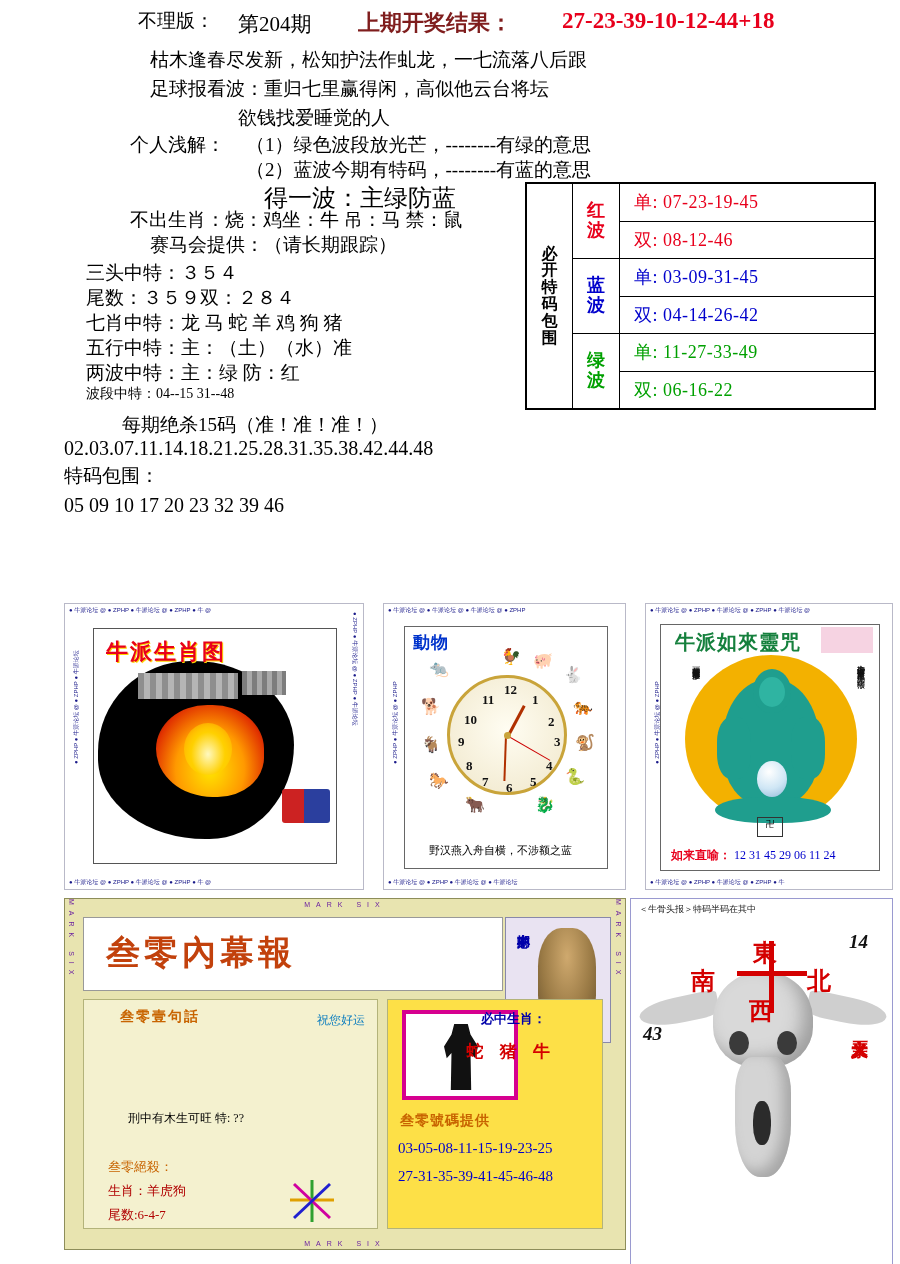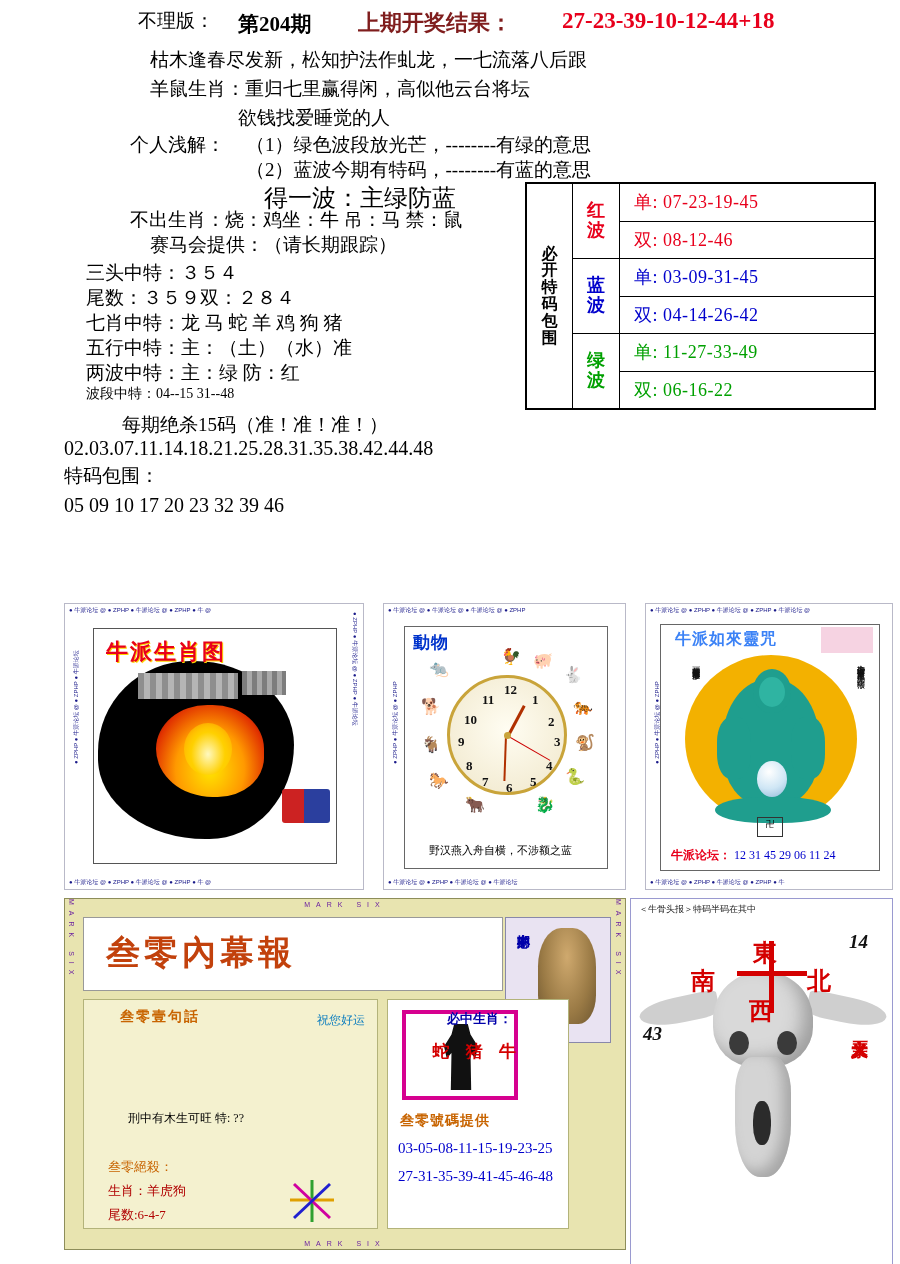--- a/index.html
+++ b/index.html
@@ -12,21 +12,21 @@
     position: relative;
     overflow: hidden;
   }
   .text-block {
     position: absolute;
     left: 0; top: 0;
     width: 900px;
   }
   .line { position: absolute; white-space: nowrap; }
   .t-hdr-version { left: 138px; top: 8px; font-size: 19px; color: #000; }
-  .t-issue { left: 238px; top: 10px; font-size: 21px; font-weight: bold; color: #000; }
+  .t-issue { left: 238px; top: 10px; font-size: 21px; font-weight: normal; color: #000; }
   .t-result-label { left: 358px; top: 8px; font-size: 22px; font-weight: bold; color: #7f1d1d; }
   .t-result-nums { left: 562px; top: 8px; font-size: 23px; font-weight: bold; color: #e8001c; }
 
   .t-poem1 { left: 150px; top: 47px; font-size: 19px; }
   .t-poem2 { left: 150px; top: 76px; font-size: 19px; }
   .t-poem3 { left: 238px; top: 105px; font-size: 19px; }
 
   .t-exp-label { left: 130px; top: 132px; font-size: 19px; }
   .t-exp1 { left: 246px; top: 132px; font-size: 19px; }
   .t-exp2 { left: 246px; top: 157px; font-size: 19px; }
@@ -138,21 +138,21 @@
   .hand.s { width: 50px; height: 1px; transform: rotate(30deg); background:#cc0000; }
   .pivot { position: absolute; left: 50%; top: 50%; width: 7px; height: 7px; margin: -3.5px 0 0 -3.5px;
     background: #c9a43a; border-radius: 50%; }
   .zod { position: absolute; font-size: 16px; line-height: 1; }
   .capB1 { position: absolute; left: 12px; top: 198px; font-size: 11px; color: #000; }
   .capB2 { position: absolute; left: 24px; top: 216px; font-size: 11px; color: #000; }
 
   
   #panelC { left: 645px; top: 603px; width: 248px; height: 287px; background: #ffffff; border: 1px solid #b9b9c8; }
   .innerC { position: absolute; left: 14px; top: 20px; width: 220px; height: 247px; background: #fff; border: 1px solid #666; }
-  .titleC { position: absolute; left: 14px; top: 4px; font-size: 16px; font-weight: bold; color: #3b82f6; letter-spacing: 1px; }
+  .titleC { position: absolute; left: 14px; top: 4px; font-size: 20px; font-weight: bold; color: #15803d; letter-spacing: 1px; }
   .pinkbox { position: absolute; right: 6px; top: 2px; width: 52px; height: 26px; background: #f6d3e2; }
   .ovalC {
     position: absolute; left: 24px; top: 30px; width: 172px; height: 168px;
     background: #f3b100; border-radius: 50%;
   }
   .budBody {
     position: absolute; left: 62px; top: 54px; width: 96px; height: 126px;
     background: #1f9e8e; border-radius: 48% 48% 40% 40%;
   }
   .budHead {
@@ -176,21 +176,21 @@
   #panelD { left: 64px; top: 898px; width: 562px; height: 352px; background: #e8e4b0; border: 1px solid #8d8d5a; }
   .markrow { position: absolute; left: 0; width: 100%; font-size: 7px; color: #6a1fa0; letter-spacing: 6px; text-align: center; font-family: "Liberation Sans", sans-serif; }
   .markcol { position: absolute; top: 0; height: 100%; font-size: 7px; color: #6a1fa0; writing-mode: vertical-rl; letter-spacing: 6px; font-family: "Liberation Sans", sans-serif; }
   .dHead { position: absolute; left: 18px; top: 18px; width: 420px; height: 74px; background: #fff; border: 1px solid #999; }
   .dTitle { position: absolute; left: 22px; top: 12px; font-size: 34px; font-weight: bold; color: #c2410c; letter-spacing: 4px; }
   .dBadge { position: absolute; left: 440px; top: 18px; width: 106px; height: 126px; background: #e9e3f2; border: 1px solid #8888aa; }
   .dBadgeTxt { position: absolute; left: 8px; top: 6px; font-size: 13px; color: #0000aa; font-weight: bold; writing-mode: vertical-rl; height: 54px; }
   .dFigure { position: absolute; left: 32px; top: 10px; width: 58px; height: 96px;
     background: radial-gradient(ellipse at 50% 30%, #cfa96e 0%, #9a7a45 60%, #6d5630 100%); border-radius: 40% 40% 30% 30%; }
   .dLeftBox { position: absolute; left: 18px; top: 100px; width: 295px; height: 230px; background: #f4f1cf; border: 1px solid #b3b37a; }
-  .dRightBox { position: absolute; left: 322px; top: 100px; width: 182px; height: 230px; background: #ffffff; border: 1px solid #b3b37a; }
+  .dRightBox { position: absolute; left: 322px; top: 100px; width: 216px; height: 230px; background: #fde047; border: 1px solid #b3b37a; }
   .dSub { position: absolute; left: 36px; top: 8px; font-size: 14px; font-weight: bold; color: #c86400; letter-spacing: 2px; }
   .dBless { position: absolute; right: 12px; top: 12px; font-size: 12px; color: #0f7fbf; }
   .dRiddle { position: absolute; left: 44px; top: 110px; font-size: 12px; color: #000; }
   .dKill { position: absolute; left: 24px; top: 158px; font-size: 13px; color: #c86400; }
   .dZodiac { position: absolute; left: 24px; top: 182px; font-size: 13px; color: #b00000; }
   .dTail { position: absolute; left: 24px; top: 206px; font-size: 13px; color: #b00000; }
   .dStar { position: absolute; left: 200px; top: 178px; width: 56px; height: 46px; }
   .dMustLabel { position: absolute; right: 56px; top: 10px; font-size: 13px; font-weight: bold; color: #0000aa; }
   .dMustVal { position: absolute; right: 46px; top: 40px; font-size: 17px; font-weight: bold; color: #d40000; letter-spacing: 6px; }
   .dPicBox { position: absolute; left: 14px; top: 10px; width: 116px; height: 90px; border: 4px solid #d6008f; background: #fff; }
@@ -228,21 +228,21 @@
 </head>
 <body>
 
 <div class="text-block">
   <div class="line t-hdr-version">不理版：</div>
   <div class="line t-issue">第204期</div>
   <div class="line t-result-label">上期开奖结果：</div>
   <div class="line t-result-nums">27-23-39-10-12-44+18</div>
 
   <div class="line t-poem1">枯木逢春尽发新，松知护法作虬龙，一七流落八后跟</div>
-  <div class="line t-poem2">羊鼠生肖：重归七里赢得闲，高似他云台将坛</div>
+  <div class="line t-poem2">足球报看波：重归七里赢得闲，高似他云台将坛</div>
   <div class="line t-poem3">欲钱找爱睡觉的人</div>
 
   <div class="line t-exp-label">个人浅解：</div>
   <div class="line t-exp1">（1）绿色波段放光芒，--------有绿的意思</div>
   <div class="line t-exp2">（2）蓝波今期有特码，--------有蓝的意思</div>
   <div class="line t-wave">得一波：主绿防蓝</div>
 
   <div class="line t-nozodiac">不出生肖：烧：鸡坐：牛 吊：马 禁：鼠</div>
   <div class="line t-race">赛马会提供：（请长期跟踪）</div>
 
@@ -397,21 +397,21 @@
     <div class="budArmL"></div>
     <div class="budArmR"></div>
     <div class="budHead"></div>
     <div class="budFace"></div>
     <div class="budOrb"></div>
     <div class="budBase"></div>
     <div class="cTxtL">贫苦得如意 一开出吉尾数 下渔逢洋多不一</div>
     <div class="cTxtR">今期运势 宜横中 情 羊鼠生肖 牛 兔 蛇 猪 猴</div>
     <div class="cSeal">卍</div>
     <div class="cFoot">
-      <span class="cFootLabel">牛派论坛：</span>
+      <span class="cFootLabel">如来直喻：</span>
       <span class="cFootNums">12 31 45 29 06 11 24</span>
     </div>
   </div>
 </div>
 
 <div class="panel" id="panelD">
   <div class="markrow" style="top:2px">MARK SIX</div>
   <div class="markrow" style="bottom:2px">MARK SIX</div>
   <div class="markcol" style="left:3px">MARK SIX</div>
   <div class="markcol" style="right:3px">MARK SIX</div>

